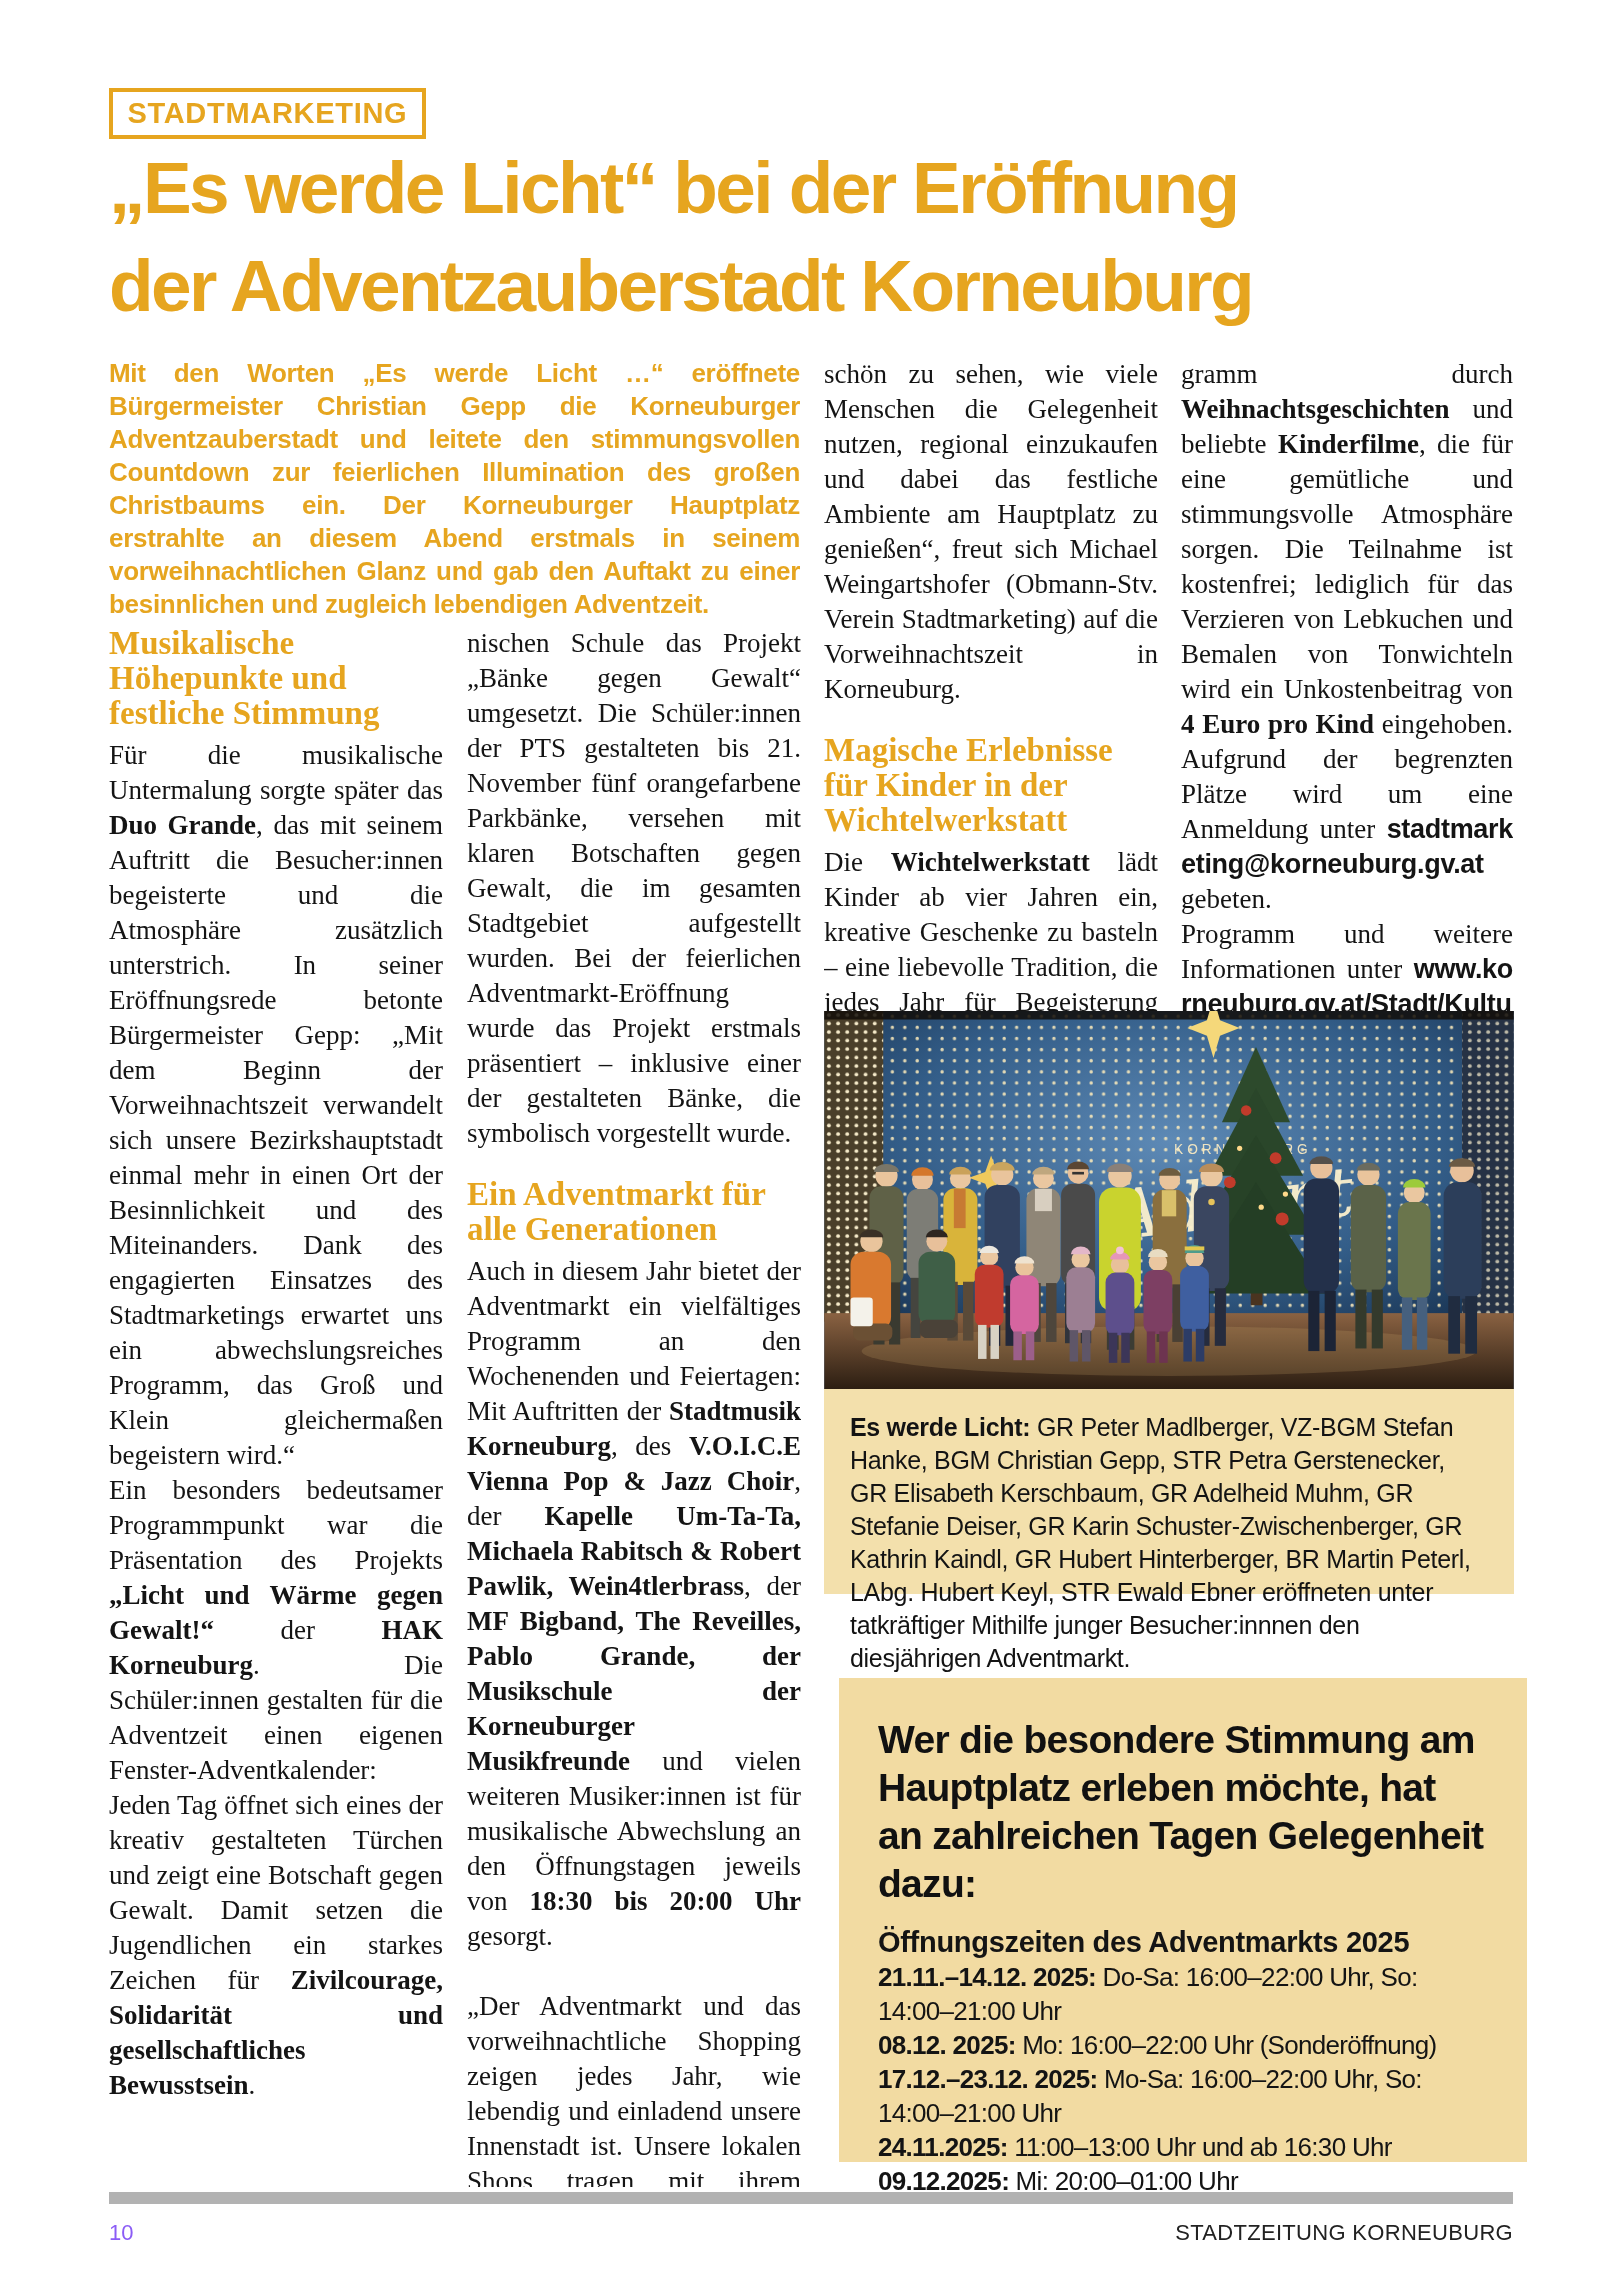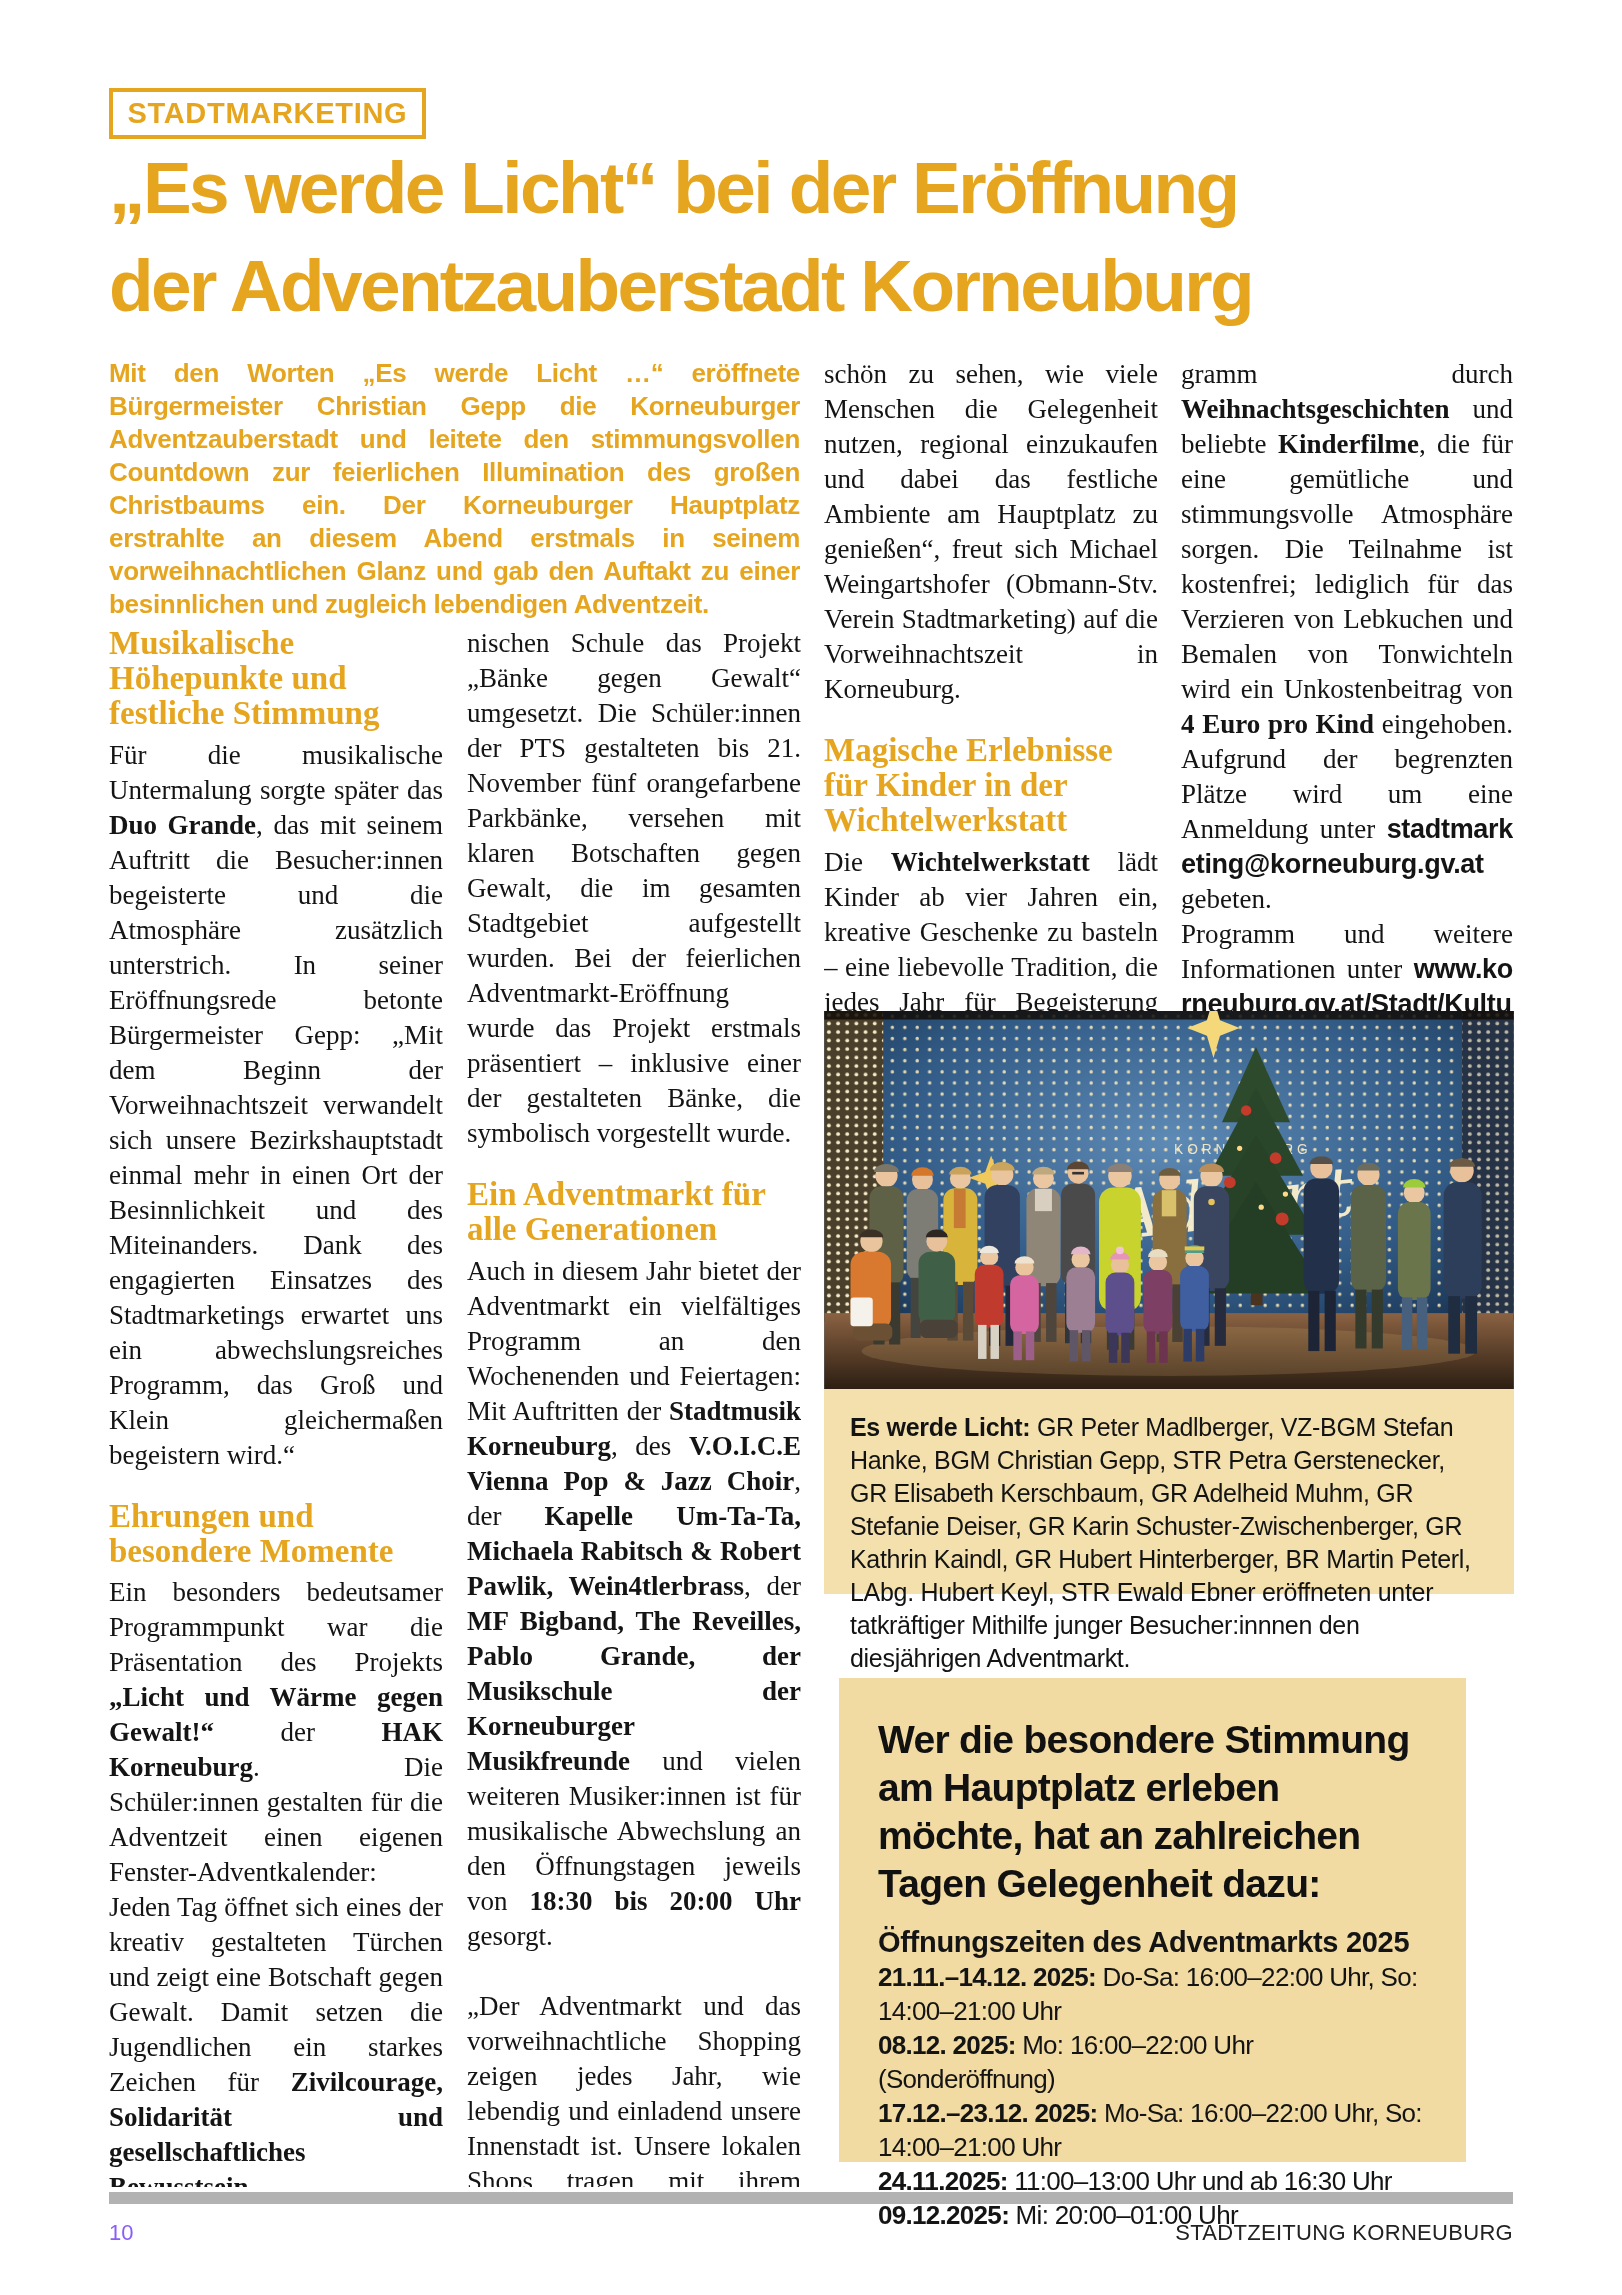--- a/index.html
+++ b/index.html
@@ -35,21 +35,21 @@
   .rich .sb{font-weight:700;font-family:"Liberation Sans",sans-serif;word-break:break-all;
             letter-spacing:-0.3px;}
   
   .photo{position:absolute;left:824px;top:1011px;width:690px;height:378px;z-index:2;}
   .photo svg{display:block;}
   
   .caption{position:absolute;left:824px;top:1389px;width:690px;height:205px;z-index:2;
            background:var(--caption_bg);box-sizing:border-box;padding:22px 26px;
            font:400 25px/33px "Liberation Sans",sans-serif;letter-spacing:-0.3px;color:#131313;}
   
-  .infobox{position:absolute;left:839px;top:1678px;width:627px;height:484px;z-index:2;
+  .infobox{position:absolute;left:839px;top:1678px;width:688px;height:484px;z-index:2;
            background:var(--box_bg);box-sizing:border-box;padding:38px 39px;}
   .infobox .title{font:700 39px/48px "Liberation Sans",sans-serif;color:#111;letter-spacing:-0.7px;}
   .infobox .subtitle{margin-top:17px;font:700 29px/35px "Liberation Sans",sans-serif;letter-spacing:-0.3px;}
   .infobox .line{font:400 26px/34px "Liberation Sans",sans-serif;letter-spacing:-0.7px;}
   
   .footer-bar{position:absolute;left:109px;top:2192px;width:1404px;height:11.8px;background:var(--bar);}
   .footer-page{position:absolute;left:109px;top:2222px;font:400 22px/1 "Liberation Sans",sans-serif;color:#8b5cf6;}
   .footer-pub{position:absolute;left:109px;top:2222px;width:1404px;text-align:right;
               font:400 22px/1 "Liberation Sans",sans-serif;letter-spacing:0.3px;color:#222;}
 </style>
@@ -65,21 +65,20 @@
   <div class="headline">
     <div>„Es werde Licht“ bei der Eröffnung</div>
     <div>der Adventzauberstadt Korneuburg</div>
   </div>
 
   <div class="intro">Mit den Worten „Es werde Licht …“ eröffnete Bürgermeister Christian Gepp die Korneuburger Adventzauberstadt und leitete den stimmungsvollen Countdown zur feierlichen Illumination des großen Christbaums ein. Der Korneuburger Hauptplatz erstrahlte an diesem Abend erstmals in seinem vorweihnachtlichen Glanz und gab den Auftakt zu einer besinnlichen und zugleich lebendigen Adventzeit.</div>
 
   <div class="serif-col col1">
     <h3 class="sec first">Musikalische Höhepunkte und festliche Stimmung</h3>
     <p class="rich"><span>Für die musikalische Untermalung sorgte später das </span><span class="b">Duo Grande</span><span>, das mit seinem Auftritt die Besucher:innen begeisterte und die Atmosphäre zusätzlich unterstrich. In seiner Eröffnungsrede betonte Bürgermeister Gepp: „Mit dem Beginn der Vorweihnachtszeit verwandelt sich unsere Bezirkshauptstadt einmal mehr in einen Ort der Besinnlichkeit und des Miteinanders. Dank des engagierten Einsatzes des Stadtmarketings erwartet uns ein abwechslungsreiches Programm, das Groß und Klein gleichermaßen begeistern wird.“</span></p>
-    <h3 class="sec">Ehrungen und besondere Momente</h3>
     <p class="rich"><span>Ein besonders bedeutsamer Programmpunkt war die Präsentation des Projekts </span><span class="b">„Licht und Wärme gegen Gewalt!“</span><span> der </span><span class="b">HAK Korneuburg</span><span>. Die Schüler:innen gestalten für die Adventzeit einen eigenen Fenster-Adventkalender: Jeden Tag öffnet sich eines der kreativ gestalteten Türchen und zeigt eine Botschaft gegen Gewalt. Damit setzen die Jugendlichen ein starkes Zeichen für </span><span class="b">Zivilcourage, Solidarität und gesellschaftliches Bewusstsein</span><span>.</span></p>
 
   </div>
 
   <div class="serif-col col2">
     <p class="rich"><span>nischen Schule das Projekt „Bänke gegen Gewalt“ umgesetzt. Die Schüler:innen der PTS gestalteten bis 21. November fünf orangefarbene Parkbänke, versehen mit klaren Botschaften gegen Gewalt, die im gesamten Stadtgebiet aufgestellt wurden. Bei der feierlichen Adventmarkt-Eröffnung wurde das Projekt erstmals präsentiert – inklusive einer der gestalteten Bänke, die symbolisch vorgestellt wurde.</span></p>
     <h3 class="sec">Ein Adventmarkt für alle Generationen</h3>
     <p class="rich"><span>Auch in diesem Jahr bietet der Adventmarkt ein vielfältiges Programm an den Wochenenden und Feiertagen: Mit Auftritten der </span><span class="b">Stadtmusik Korneuburg</span><span>, des </span><span class="b">V.O.I.C.E Vienna Pop &amp; Jazz Choir</span><span>, der </span><span class="b">Kapelle Um-Ta-Ta, Michaela Rabitsch &amp; Robert Pawlik, Wein4tlerbrass</span><span>, der </span><span class="b">MF Bigband, The Reveilles, Pablo Grande, der Musikschule der Korneuburger Musikfreunde</span><span> und vielen weiteren Musiker:innen ist für musikalische Abwechslung an den Öffnungstagen jeweils von </span><span class="b">18:30 bis 20:00 Uhr</span><span> gesorgt.</span></p>
     <p class="rich gap"><span>„Der Adventmarkt und das vorweihnachtliche Shopping zeigen jedes Jahr, wie lebendig und einladend unsere Innenstadt ist. Unsere lokalen Shops tragen mit ihrem besonderen Service, ihren liebevoll gestalteten Auslagen und ihren vielen Aktionen maßgeblich zur Adventstimmung bei. Es ist</span></p>
   </div>

